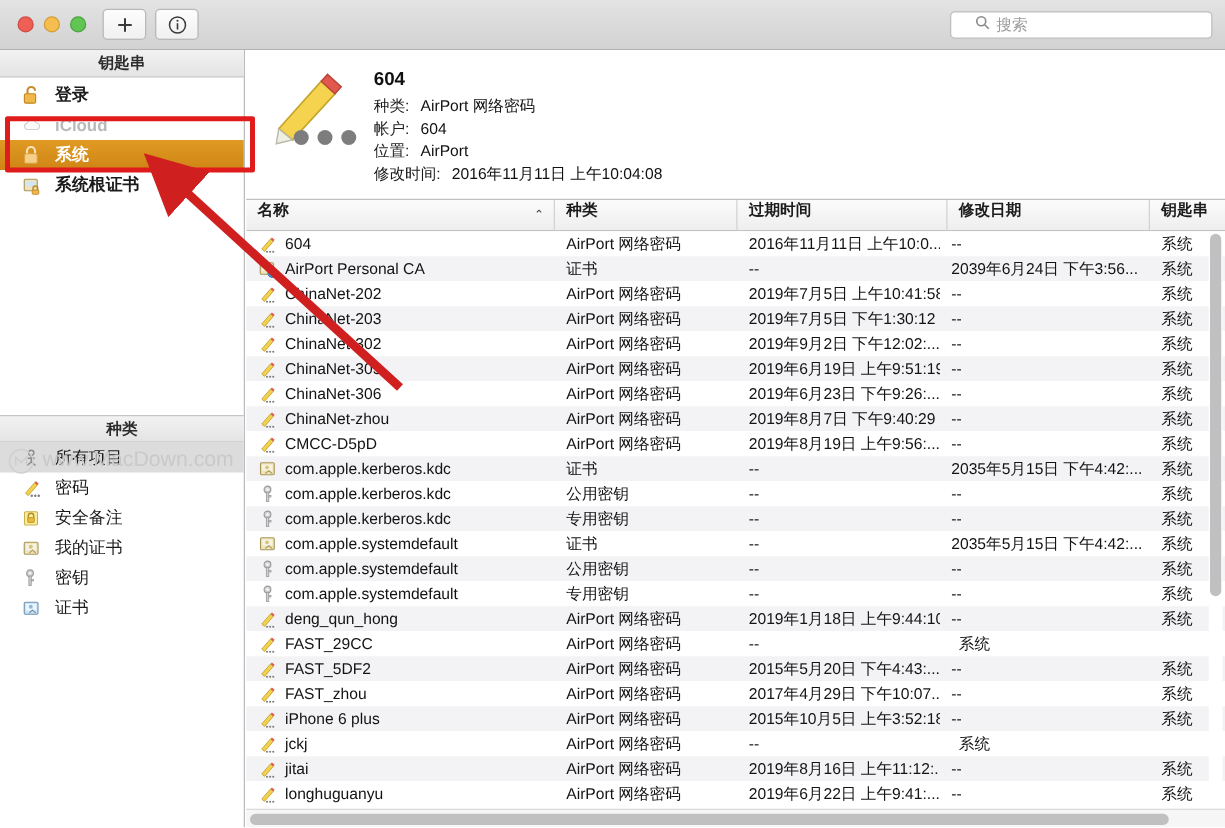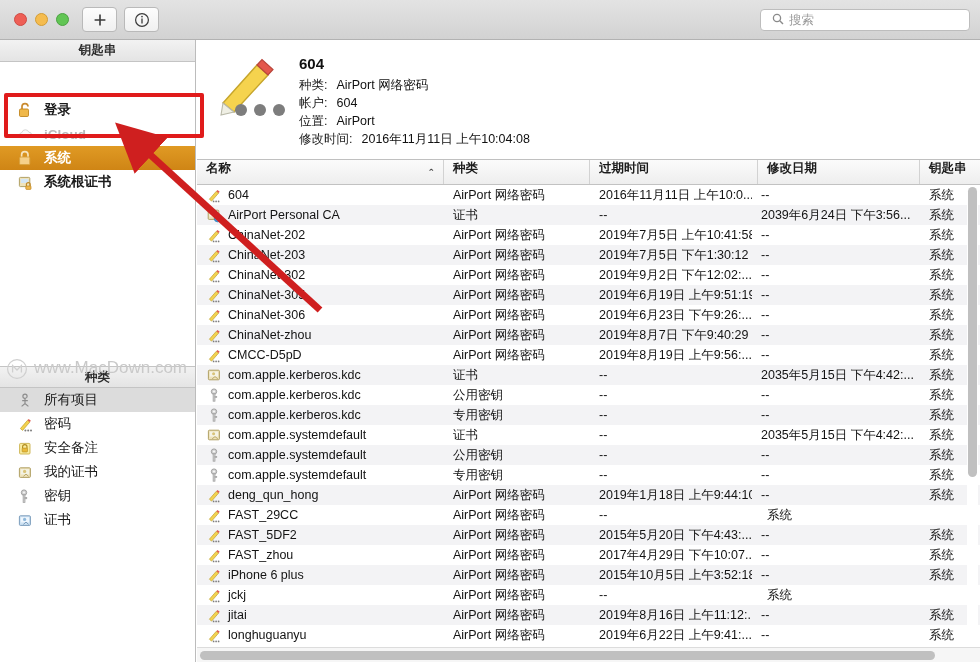--- a/index.html
+++ b/index.html
@@ -43,21 +43,21 @@
   }
   .tb-btn svg { display:block; }
 
   .searchbox {
     position: absolute; right: 10px; top: 9px;
     width: 210px; height: 22px;
     background: #fff;
     border: 1px solid #bdbdbd;
     border-radius: 4px;
     display: flex; align-items: center;
-    padding: 0 11px;
+    padding: 0 19px;
   }
   .searchbox .s-ico { margin-right: 5px; flex: 0 0 auto; }
   .searchbox input {
     border: none; outline: none; background: transparent;
     font-family: inherit; font-size: 12.5px; color: #222;
     width: 100%;
   }
   .searchbox input::placeholder { color: #9a9a9a; }
 
   
@@ -67,21 +67,21 @@
     background: #fff;
     border-right: 1px solid #bcbcbc;
   }
   .side-header {
     height: 22px;
     background: linear-gradient(to bottom,#f2f2f2,#e4e4e4);
     border-bottom: 1px solid #c4c4c4;
     display: flex; align-items: center; justify-content: center;
     font-size: 12.5px; color: #2d2d2d; font-weight: bold;
   }
-  .side-list { padding-top: 8px; margin-top: 28px; }
+  .side-list { padding-top: 2px; }
   .side-item {
     height: 24px;
     display: flex; align-items: center;
     padding-left: 18px;
     font-size: 13.5px; color: #1a1a1a;
     font-weight: bold;
   }
   .side-item.dim { color: #b9b9b9; font-weight: bold; }
   .side-item.selected {
     background: linear-gradient(to bottom,#e09a24 0%, #cf8515 100%);

